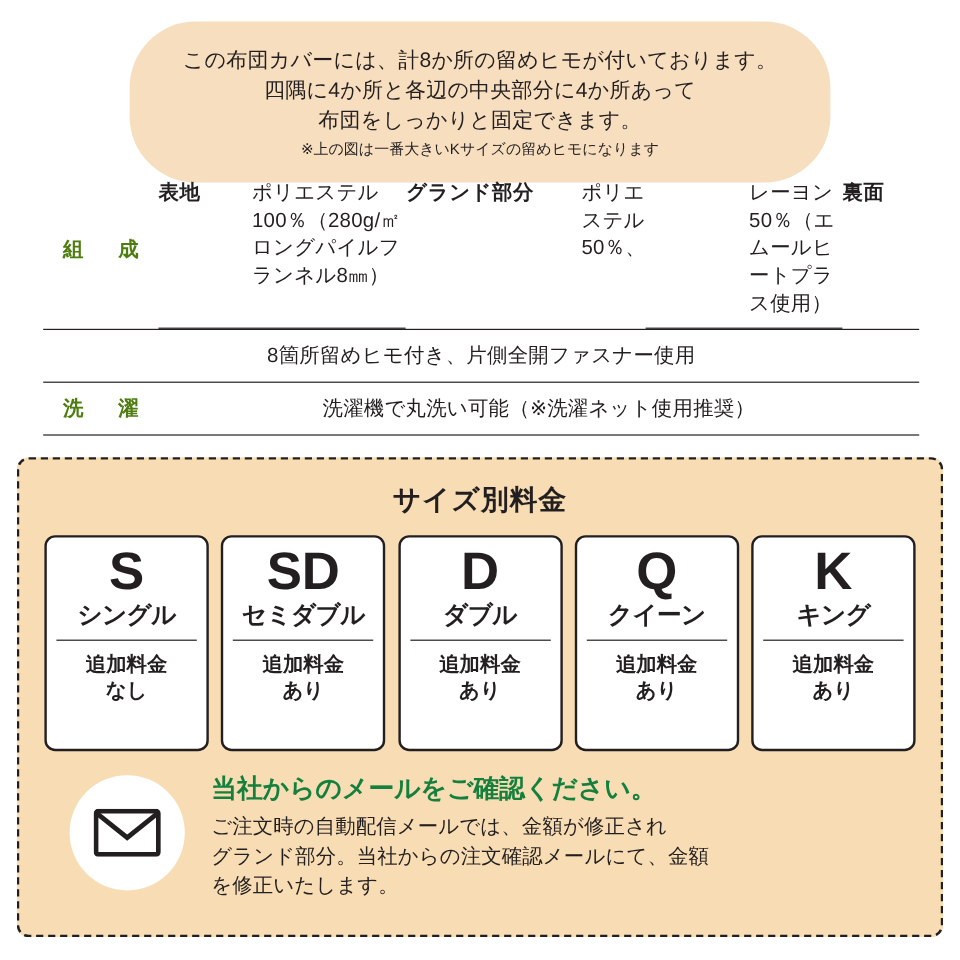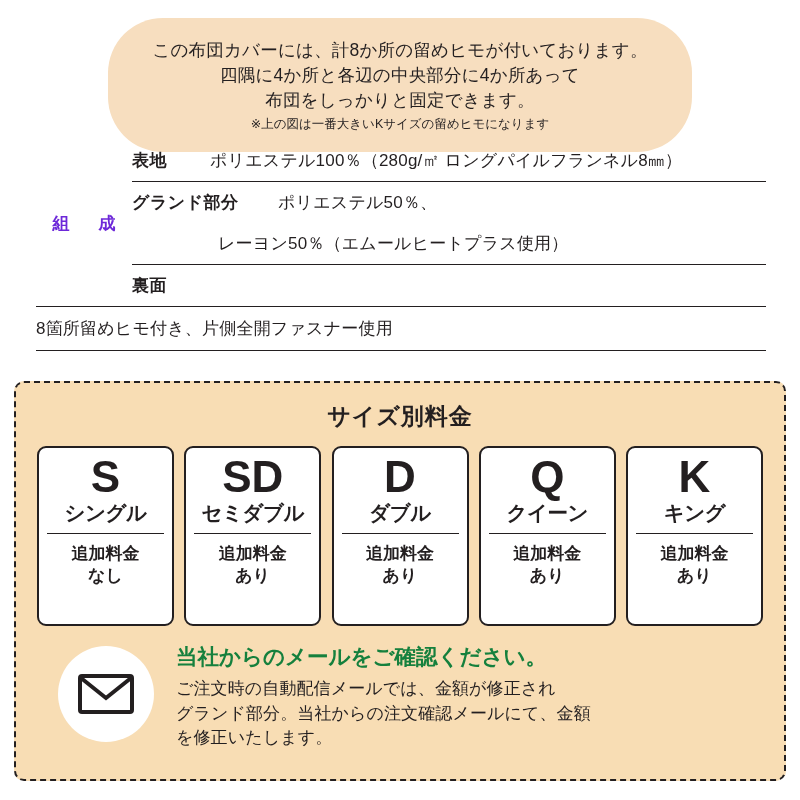--- a/index.html
+++ b/index.html
@@ -54,34 +54,34 @@
     width: 730px;
   }
   .spec-row {
     display: flex;
     align-items: stretch;
     border-bottom: 1.6px solid #231f20;
   }
   .spec-label {
     width: 96px;
     flex: 0 0 96px;
-    color: #6d28d9;
+    color: #4d7c0f;
     font-size: 17px;
     font-weight: 700;
     display: flex;
     align-items: center;
     justify-content: center;
     letter-spacing: 6px;
     text-indent: 6px;
     padding: 8px 0;
   }
   .spec-body {
     flex: 1 1 auto;
     display: flex;
-    flex-direction: column;
+    flex-direction: row;
     justify-content: center;
   }
   .sub-row {
     display: flex;
     align-items: baseline;
     padding: 9px 0 9px 0;
   }
   .sub-row.bordered { border-bottom: 1px solid #231f20; }
   .sub-key {
     font-size: 17px;
@@ -237,20 +237,26 @@
         </div>
       </div>
     </div>
 
     <div class="spec-row">
       <div class="spec-body">
         <div class="spec-single">8箇所留めヒモ付き、片側全開ファスナー使用</div>
       </div>
     </div>
 
+    <div class="spec-row">
+      <div class="spec-label">洗　濯</div>
+      <div class="spec-body">
+        <div class="spec-single">洗濯機で丸洗い可能（※洗濯ネット使用推奨）</div>
+      </div>
+    </div>
 
   </div>
 
   <div class="panel">
     <div class="panel-title">サイズ別料金</div>
 
     <div class="cards">
 
       <div class="card">
         <div class="card-abbr">S</div>

